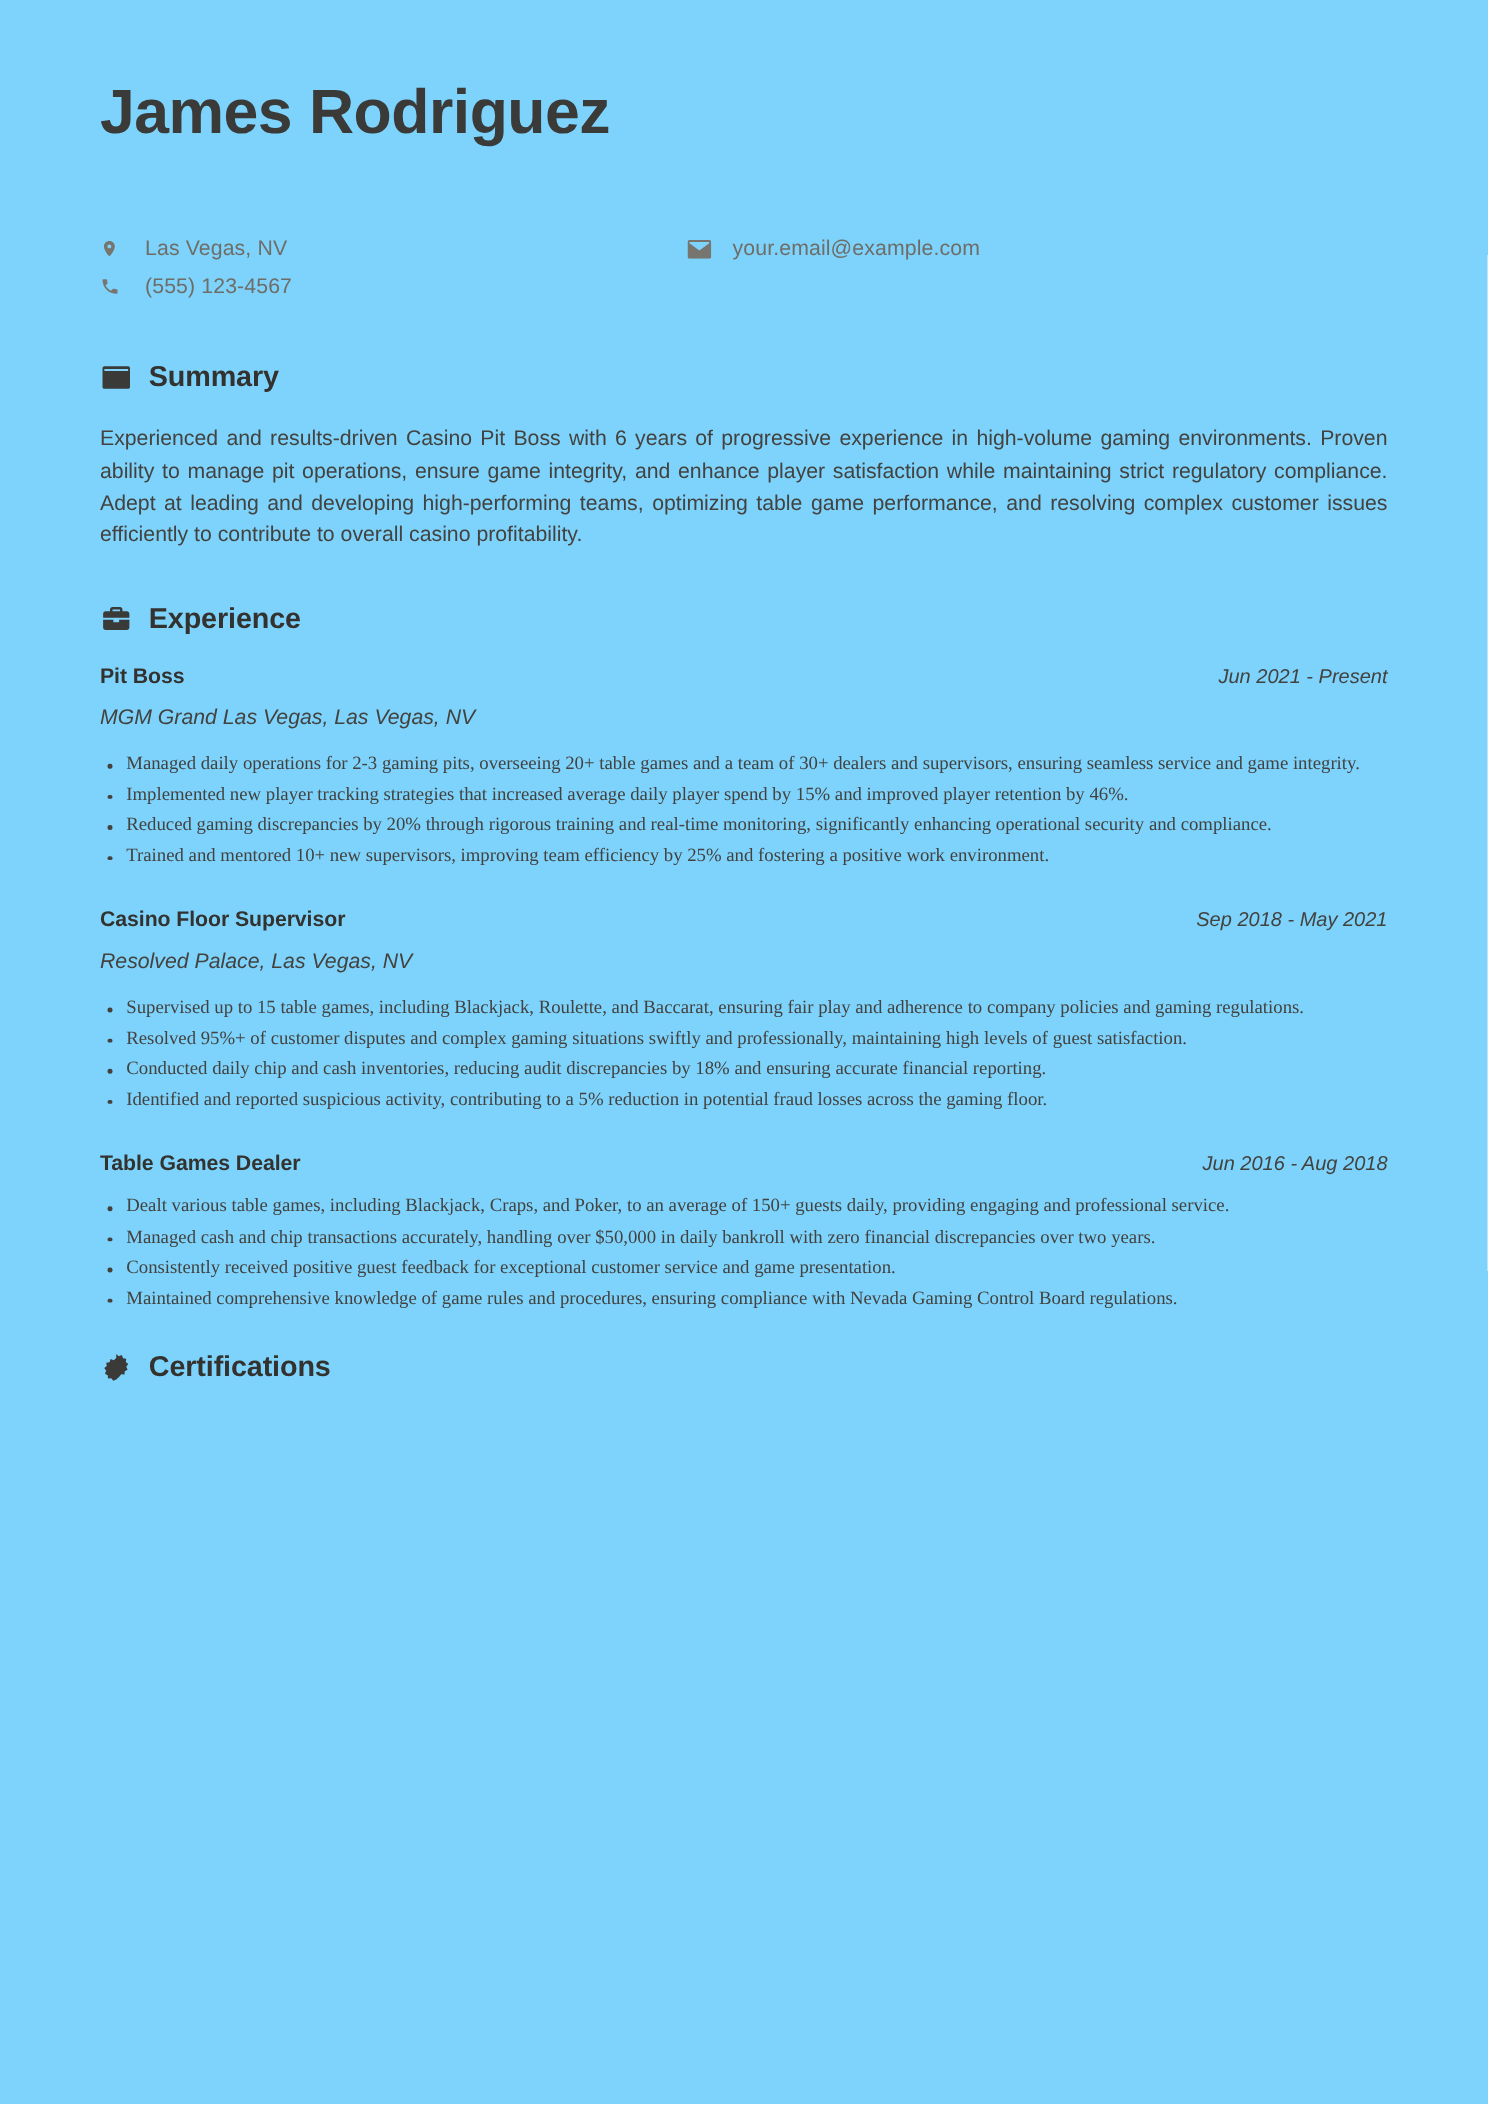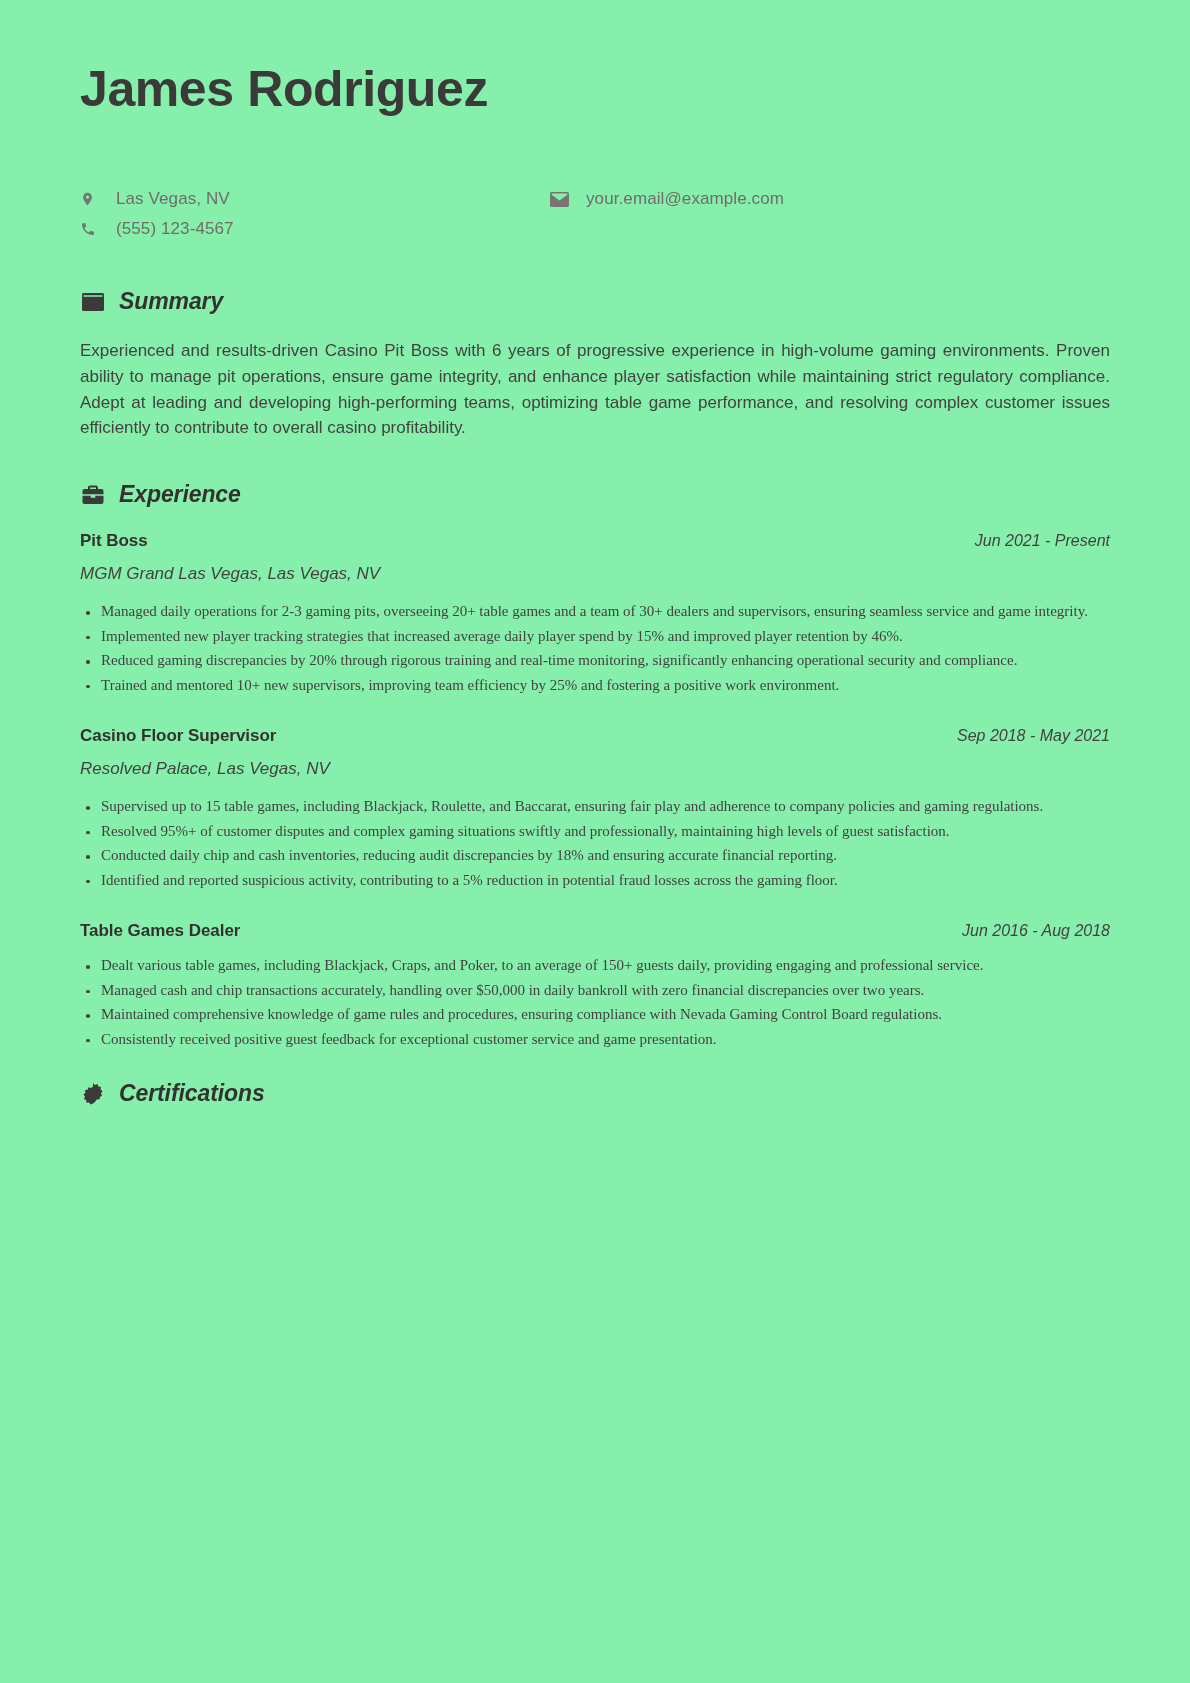--- a/index.html
+++ b/index.html
@@ -12,21 +12,21 @@
 
   body {
     font-family: "Liberation Sans", sans-serif;
     color: #3c3b39;
     -webkit-font-smoothing: antialiased;
   }
 
   .page {
     width: 1190px;
     height: 1683px;
-    background: #86efac;
+    background: #7dd3fc;
     padding: 62px 80px 0 80px;
     position: relative;
   }
 
   
   .name {
     font-size: 50px;
     font-weight: bold;
     letter-spacing: -0.4px;
     color: #3a3a38;
@@ -80,21 +80,20 @@
     display: flex;
     align-items: center;
     justify-content: center;
   }
   .section-icon svg { display: block; fill: #3a3a38; }
   .section-title {
     font-size: 23px;
     font-weight: bold;
     color: #33322f;
     letter-spacing: -0.1px;
-    font-style: italic;
   }
 
   
   .summary-text {
     font-size: 17px;
     line-height: 1.52;
     color: #43423f;
     text-align: justify;
     hyphens: auto;
     -webkit-hyphens: auto;
@@ -246,22 +245,22 @@
     </div>
 
     <div class="job">
       <div class="job-head">
         <span class="job-title">Table Games Dealer</span>
         <span class="job-dates">Jun 2016 - Aug 2018</span>
       </div>
       <ul class="bullets">
         <li>Dealt various table games, including Blackjack, Craps, and Poker, to an average of 150+ guests daily, providing engaging and professional service.</li>
         <li>Managed cash and chip transactions accurately, handling over $50,000 in daily bankroll with zero financial discrepancies over two years.</li>
+        <li>Consistently received positive guest feedback for exceptional customer service and game presentation.</li>
         <li>Maintained comprehensive knowledge of game rules and procedures, ensuring compliance with Nevada Gaming Control Board regulations.</li>
-        <li>Consistently received positive guest feedback for exceptional customer service and game presentation.</li>
       </ul>
     </div>
 
   </div>
 
   <div class="section-head certifications-head">
     <span class="section-icon">
       <svg width="24" height="24" viewBox="0 0 24 24">
           <path d="M12 1.2l2 1.7 2.5-.9.9 2.5 2.6.4-.4 2.6 2 1.7-1.6 2.1 1.1 2.4-2.3 1.2-.2 2.6-2.6-.2-1.6 2.1L12 21.6l-2.4 1-1.6-2.1-2.6.2-.2-2.6-2.3-1.2 1.1-2.4L2.4 12.4l2-1.7-.4-2.6 2.6-.4.9-2.5 2.5.9 2-1.7z"></path>
         </svg>

